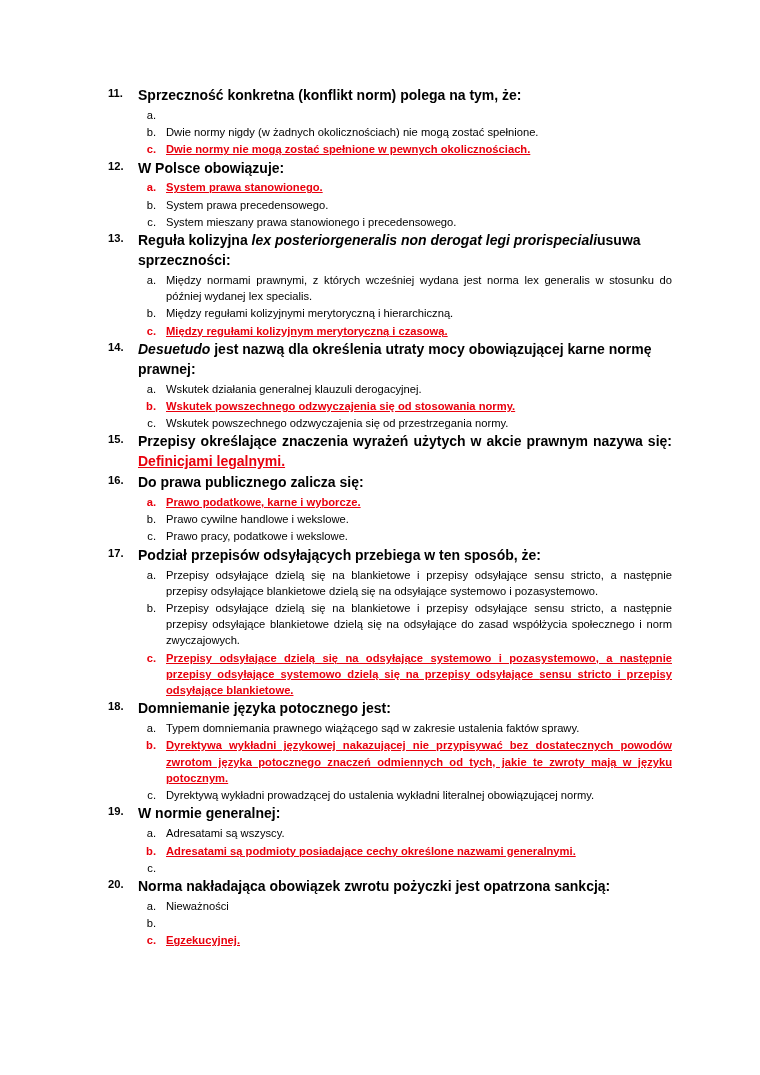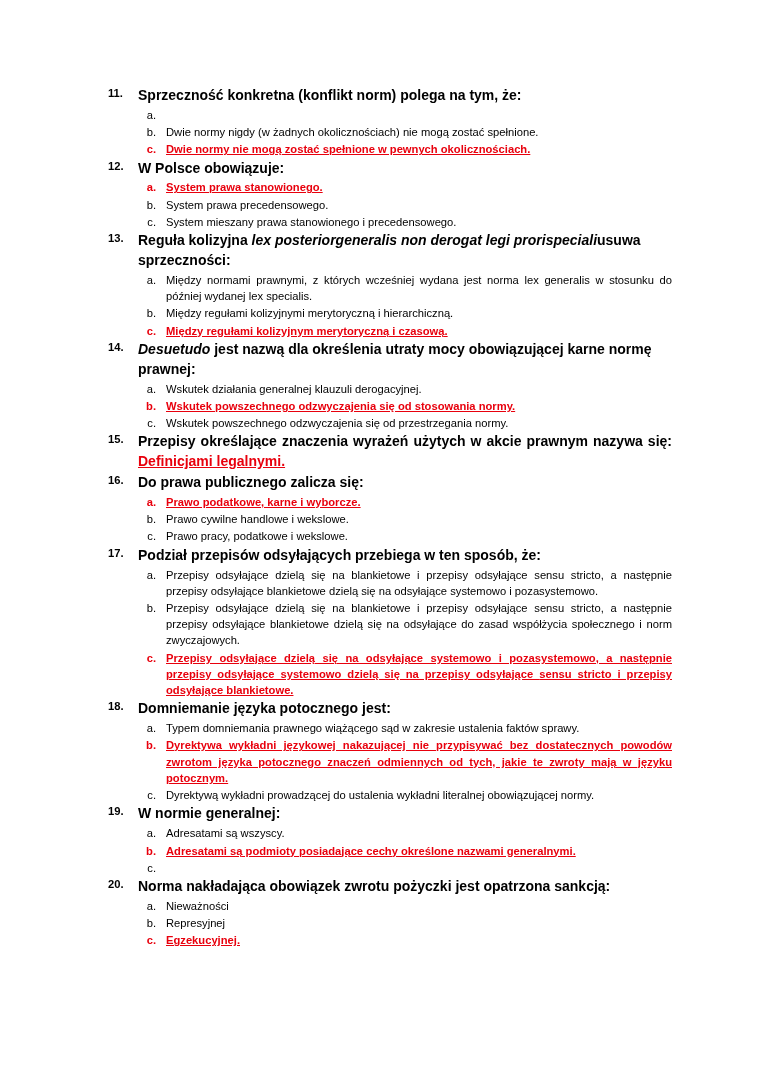--- a/index.html
+++ b/index.html
@@ -269,21 +269,20 @@
           <div class="q-num">20.</div>
           <div class="q-text">Norma nakładająca obowiązek zwrotu pożyczki jest opatrzona sankcją:</div>
         </div>
         <ul class="answers">
           <li class="answer">
             <div class="a-letter">a.</div>
             <div class="a-text">Nieważności</div>
           </li>
           <li class="answer">
             <div class="a-letter">b.</div>
-            <div class="a-text">Represyjnej</div>
           </li>
           <li class="answer correct">
             <div class="a-letter">c.</div>
             <div class="a-text">Egzekucyjnej.</div>
           </li>
         </ul>
       </li>
     </ol>
 </div>
 

